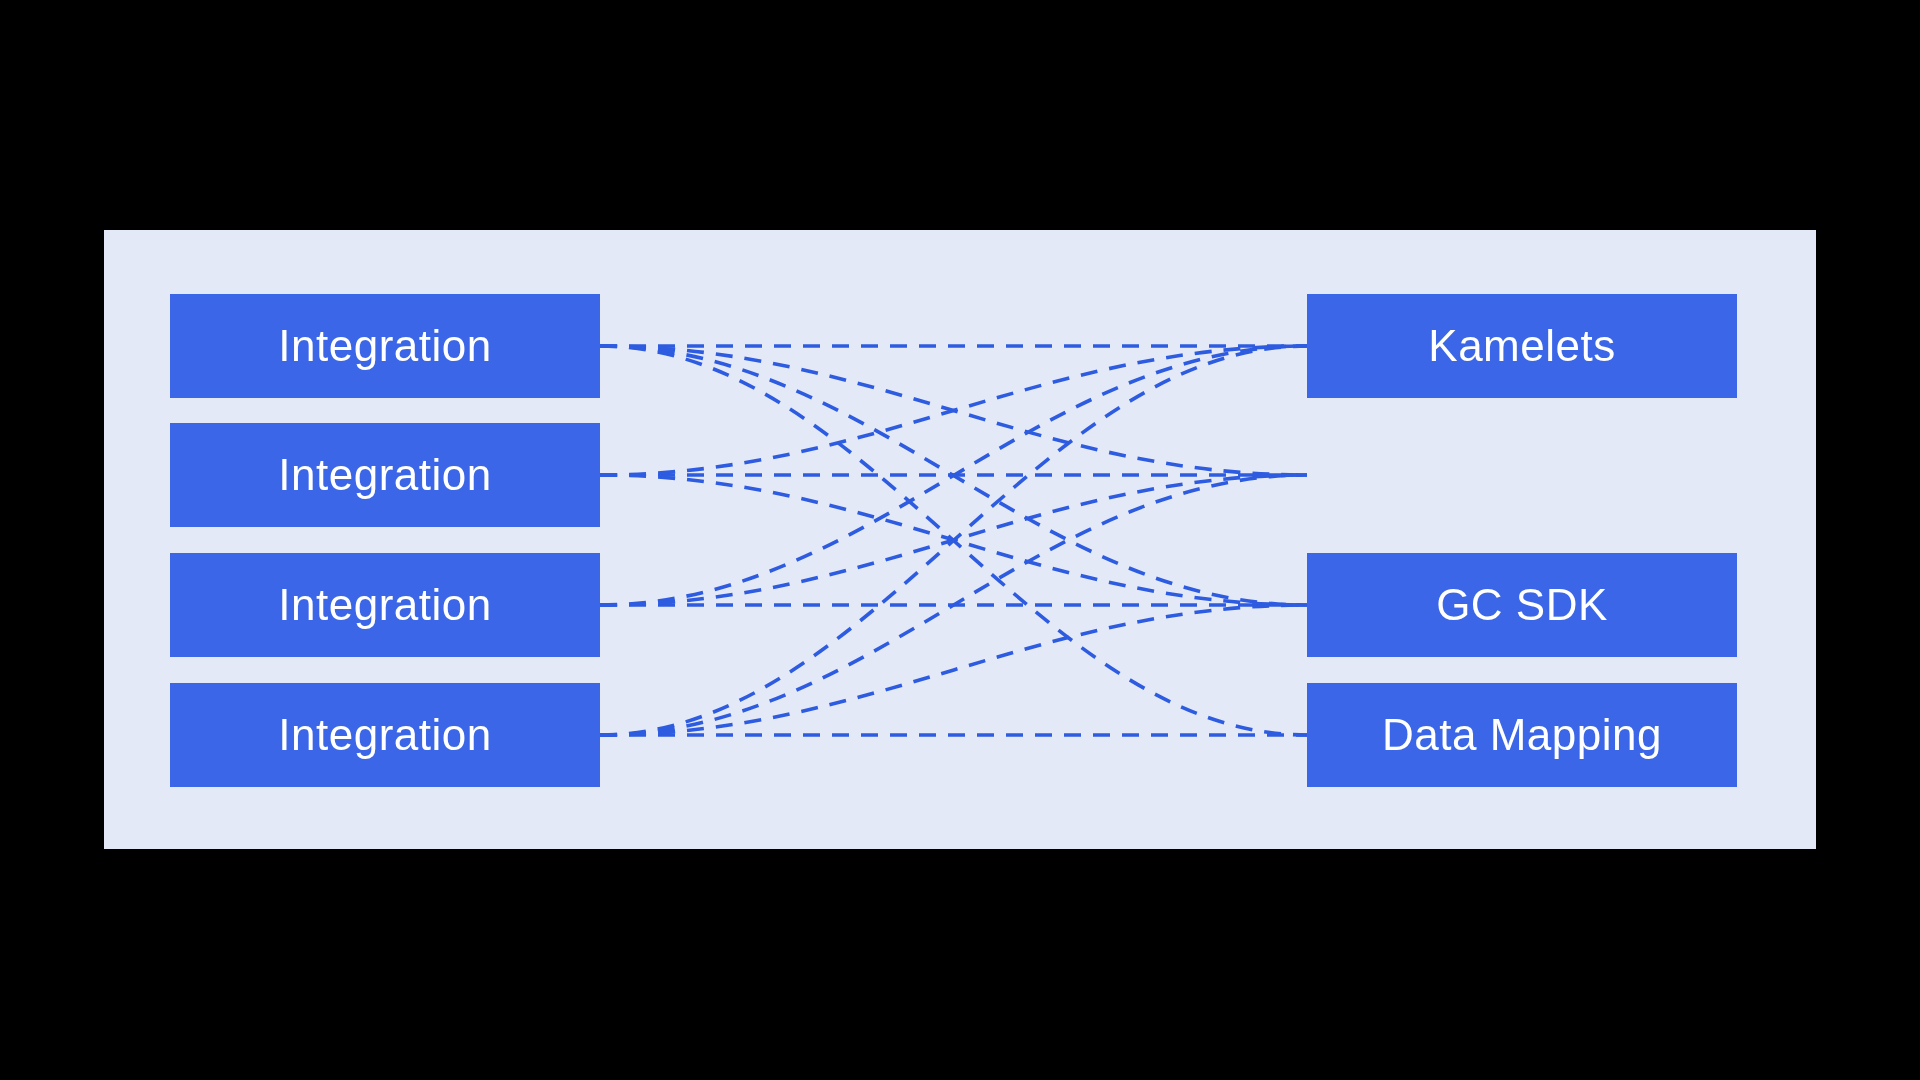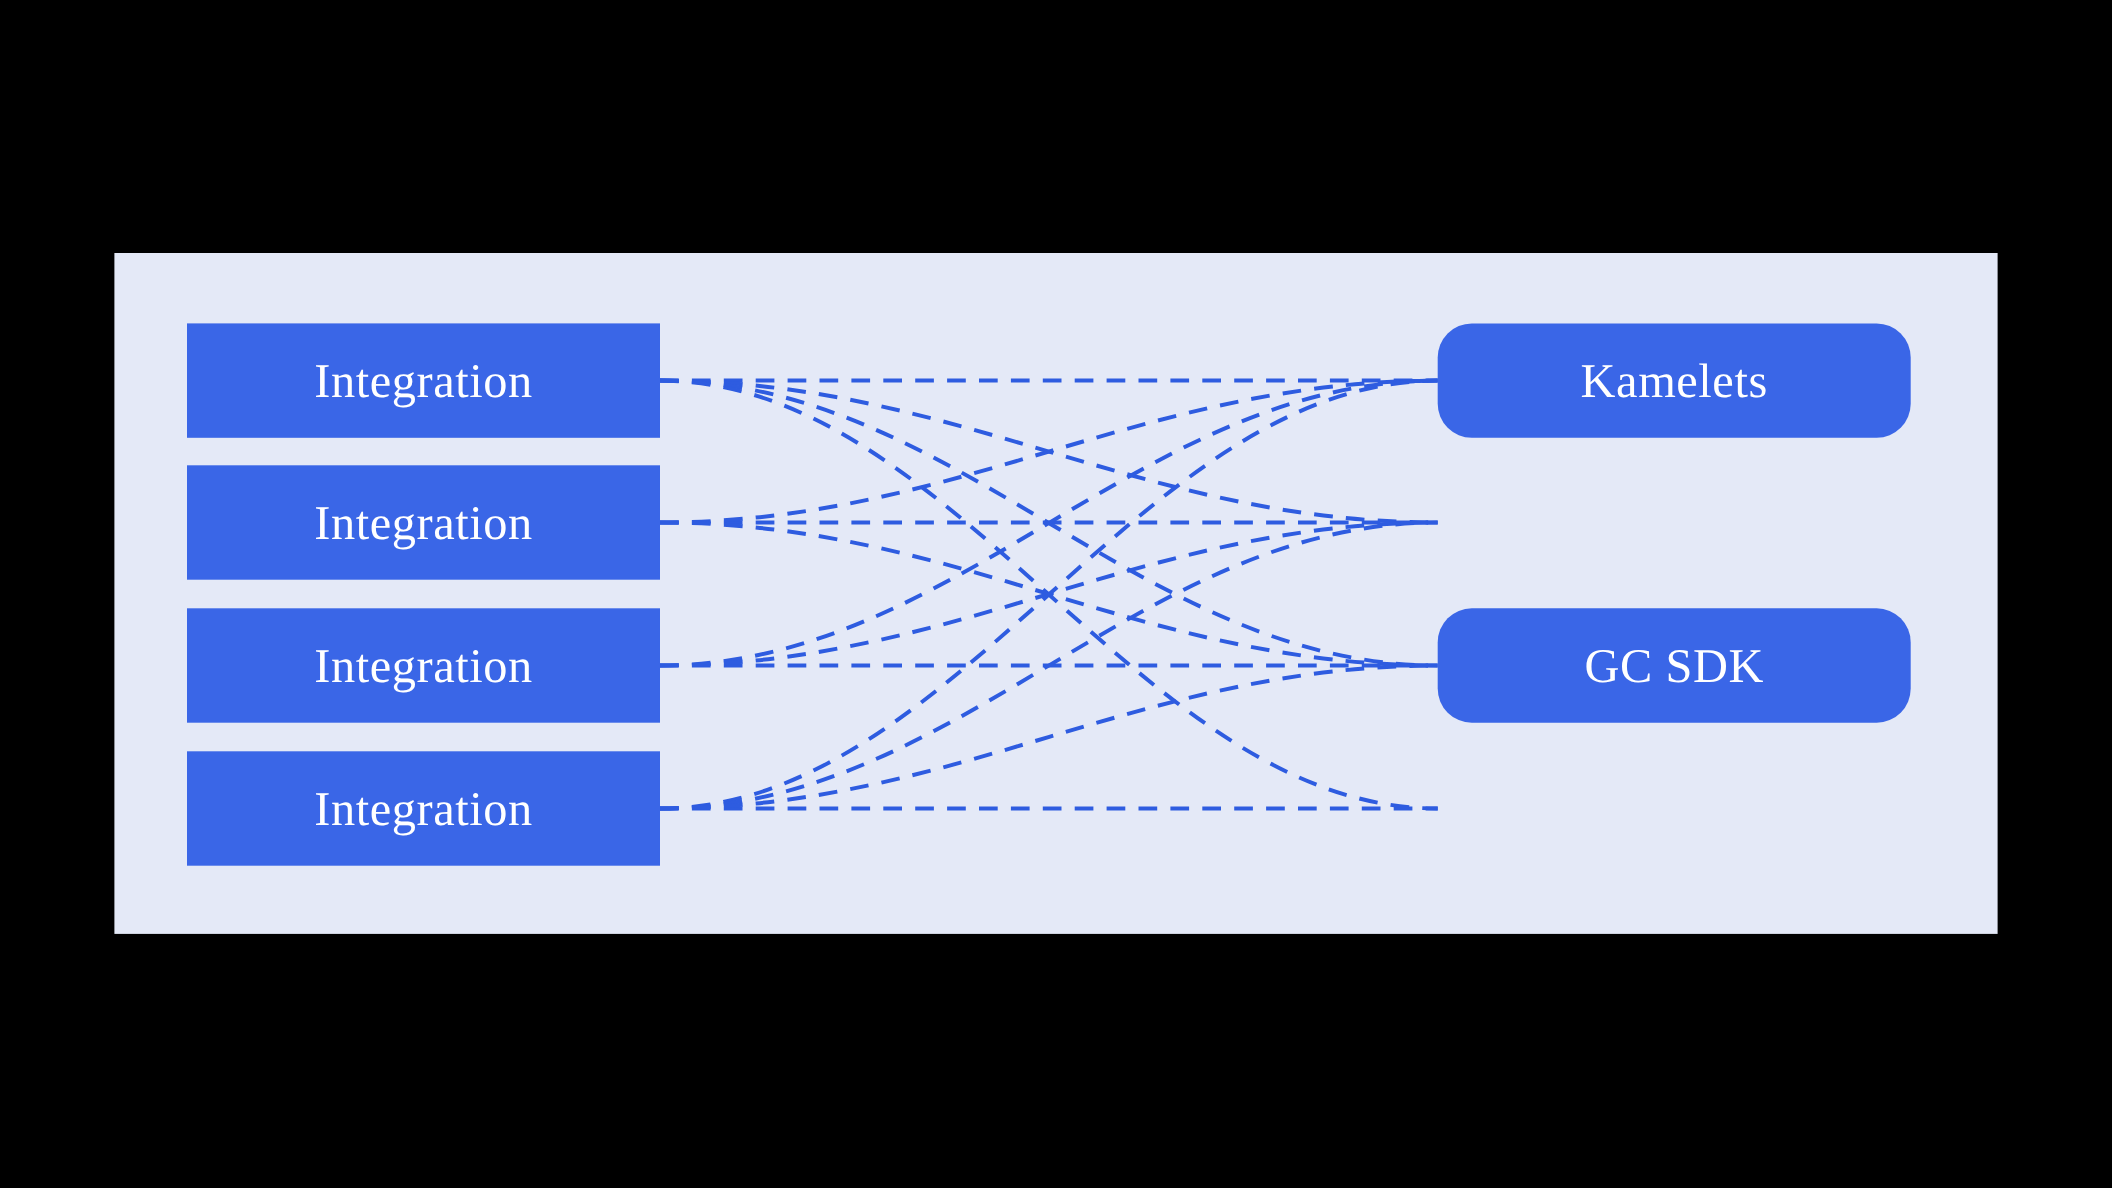--- a/index.html
+++ b/index.html
@@ -37,24 +37,23 @@
     height: 104px;
     background: var(--node-bg, #3a66e7);
     color: var(--node-text, #ffffff);
     display: flex;
     align-items: center;
     justify-content: center;
     font-size: 44px;
     font-weight: 400;
     letter-spacing: 0.5px;
     white-space: nowrap;
-    font-family: Liberation Serif, serif;
   }
   .node.left  { left: 66px; }   
-  .node.right { left: 1203px; border-radius: 31px; } 
+  .node.right { left: 1203px; } 
   .row-0 { top: 64px; }
   .row-1 { top: 193px; }
   .row-2 { top: 323px; }
   .row-3 { top: 453px; }
 </style>
 </head>
 <body>
 
 <div class="stage">
   <div class="panel">
@@ -88,15 +87,18 @@
     <div class="node left row-3">
       <span>Integration</span>
     </div>
 
     <div class="node right row-0">
       <span>Kamelets</span>
     </div>
     <div class="node right row-2">
       <span>GC SDK</span>
     </div>
+    <div class="node right row-3">
+      <span>Data Mapping</span>
+    </div>
 
   </div>
 </div>
 
 </body></html>

